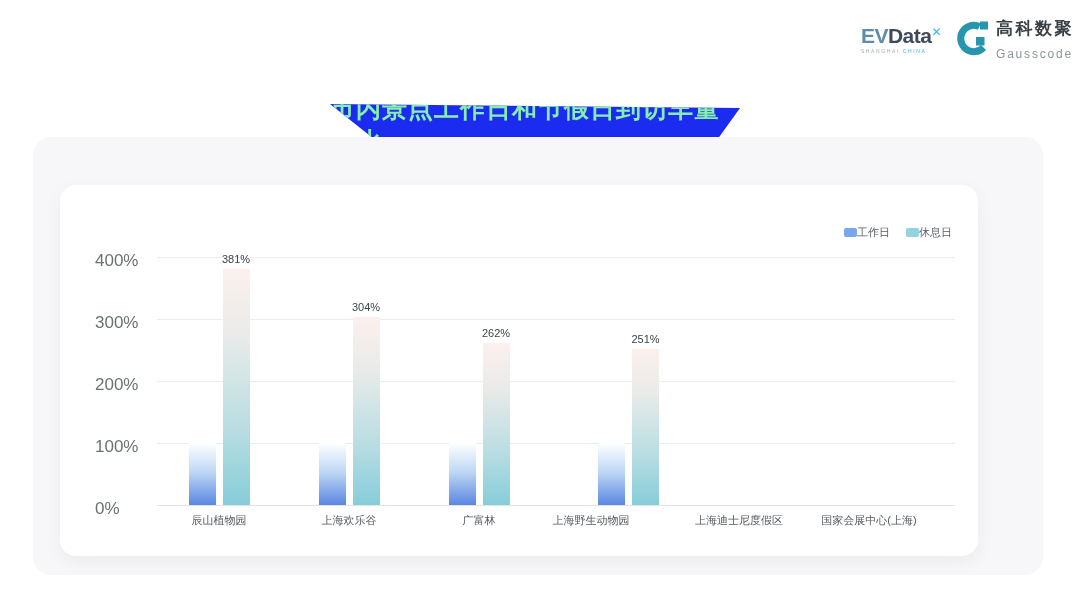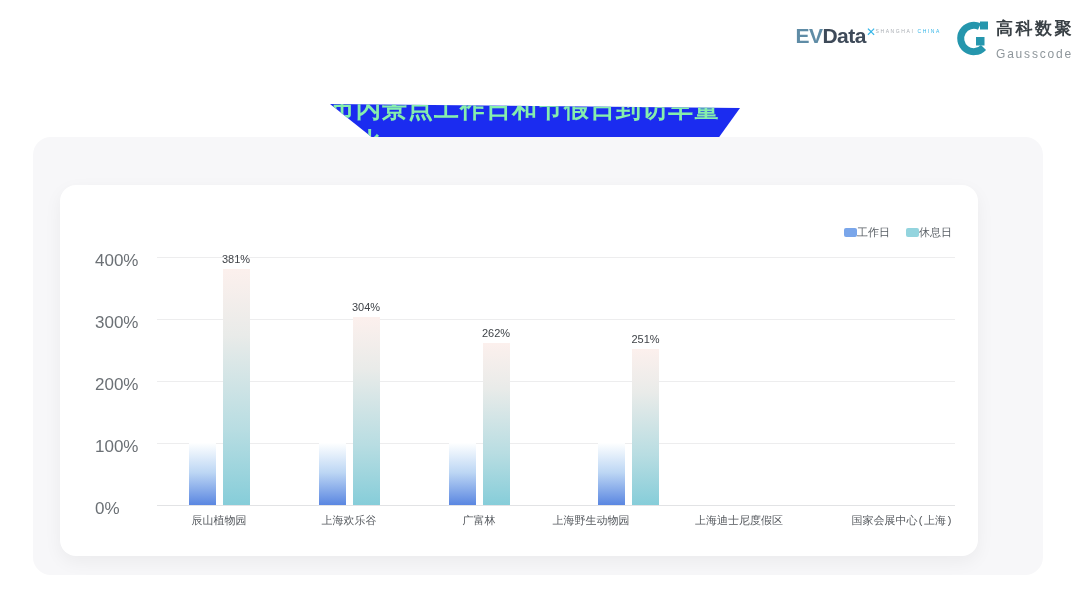--- a/index.html
+++ b/index.html
@@ -1,21 +1,21 @@
 <!DOCTYPE html>
 <html><head>
 <meta charset="utf-8">
 <style>
   html,body{margin:0;padding:0;background:#ffffff;}
   .page{position:relative;width:1080px;height:608px;background:#ffffff;overflow:hidden;
         font-family:"Liberation Sans","DejaVu Sans",sans-serif;}
 
   
   .logos{position:absolute;top:20px;right:6px;display:flex;align-items:flex-start;gap:14px;}
-  .evdata{display:flex;flex-direction:row;align-items:flex-start;padding-top:6px;}
+  .evdata{display:flex;flex-direction:column;align-items:flex-start;padding-top:6px;}
   .evdata-row{font-weight:bold;font-size:21px;letter-spacing:-0.5px;line-height:20px;}
   .evdata-ev{color:#5f8ca6;}
   .evdata-data{color:#3e4a59;}
   .evdata-x{color:#35b6e8;font-size:12px;vertical-align:top;position:relative;top:-4px;font-weight:bold;}
   .evdata-sub{font-size:5px;letter-spacing:1.6px;margin-top:2px;}
   .evdata-sub .l{color:#a8adb3;}
   .evdata-sub .r{color:#35b6e8;}
   .gauss{display:flex;align-items:flex-start;gap:5px;}
   .gauss-text{display:flex;flex-direction:column;line-height:1.05;}
   .gauss-cn{font-size:17px;font-weight:bold;color:#3a4146;letter-spacing:2.5px;}
@@ -130,19 +130,19 @@
             <div class="value-label" style="bottom: 166.4px;">262%</div>
           </div>
           <div class="cat-label" style="left: 257px;">广富林</div>
           <div class="group" style="left: 441px;">
             <div class="bar bar-s0" style="height: 62px;"></div>
             <div class="bar bar-s1" style="height: 155.6px;"></div>
             <div class="value-label" style="bottom: 159.6px;">251%</div>
           </div>
           <div class="cat-label" style="left: 369px;">上海野生动物园</div>
           <div class="cat-label" style="left: 517px;">上海迪士尼度假区</div>
-          <div class="cat-label" style="left: 680px; font-family: Liberation Mono, monospace;">国家会展中心(上海)</div>
+          <div class="cat-label" style="left: 647px;">国家会展中心(上海)</div>
         </div>
 
     </div>
   </div>
 
 </div>
 
 </body></html>

